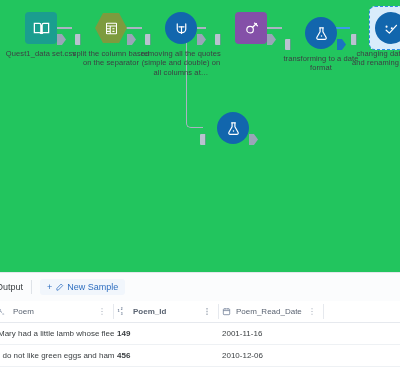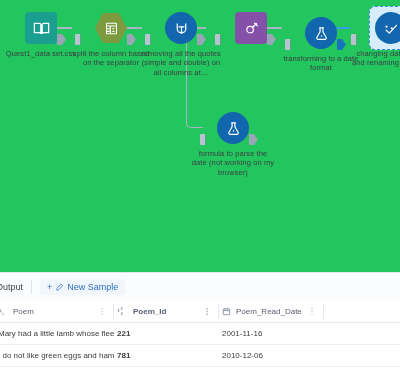--- a/index.html
+++ b/index.html
@@ -170,21 +170,20 @@
 
     <div class="node" style="left:191px;top:112px;">
       <div class="port in" style="left:9px;top:22px;"></div>
       <div class="node-shape circ" style="background:#1266ad;">
         <svg width="17" height="17" viewBox="0 0 24 24" fill="none" stroke="#ffffff" stroke-width="1.7" stroke-linejoin="round">
           <path d="M10 4v5.6L5.6 17.3c-.8 1.4.2 3 1.7 3h9.4c1.6 0 2.5-1.6 1.7-3L14 9.6V4"></path>
           <path d="M8.8 4h6.4"></path>
           <circle cx="12" cy="15.4" r="1.1" fill="#ffffff" stroke="none"></circle>
         </svg>
       </div>
-      <div class="node-label">formula to parse the date (not working on my browser)</div>
       <div class="port out" style="left:58px;top:22px;"></div>
     </div>
   </div>
 
   <div class="divider"></div>
 
   <div class="out-bar">
     <div class="out-label">Output</div>
     <div class="bar-sep"></div>
     <div class="new-sample">
@@ -236,26 +235,26 @@
         <span>Poem_Read_Date</span>
         <span class="dots">⋮</span>
         <span class="vsep"></span>
       </div>
 
       <div class="hcell c4"></div>
     </div>
 
     <div class="row">
       <div class="cell c1">Mary had a little lamb whose fleece</div>
-      <div class="cell c2">221</div>
+      <div class="cell c2">149</div>
       <div class="cell c3">2001-11-16</div>
       <div class="cell c4"></div>
     </div>
 
     <div class="row">
       <div class="cell c1">I do not like green eggs and ham</div>
-      <div class="cell c2">781</div>
+      <div class="cell c2">456</div>
       <div class="cell c3">2010-12-06</div>
       <div class="cell c4"></div>
     </div>
   </div>
 
 </div>
 
 </body></html>

